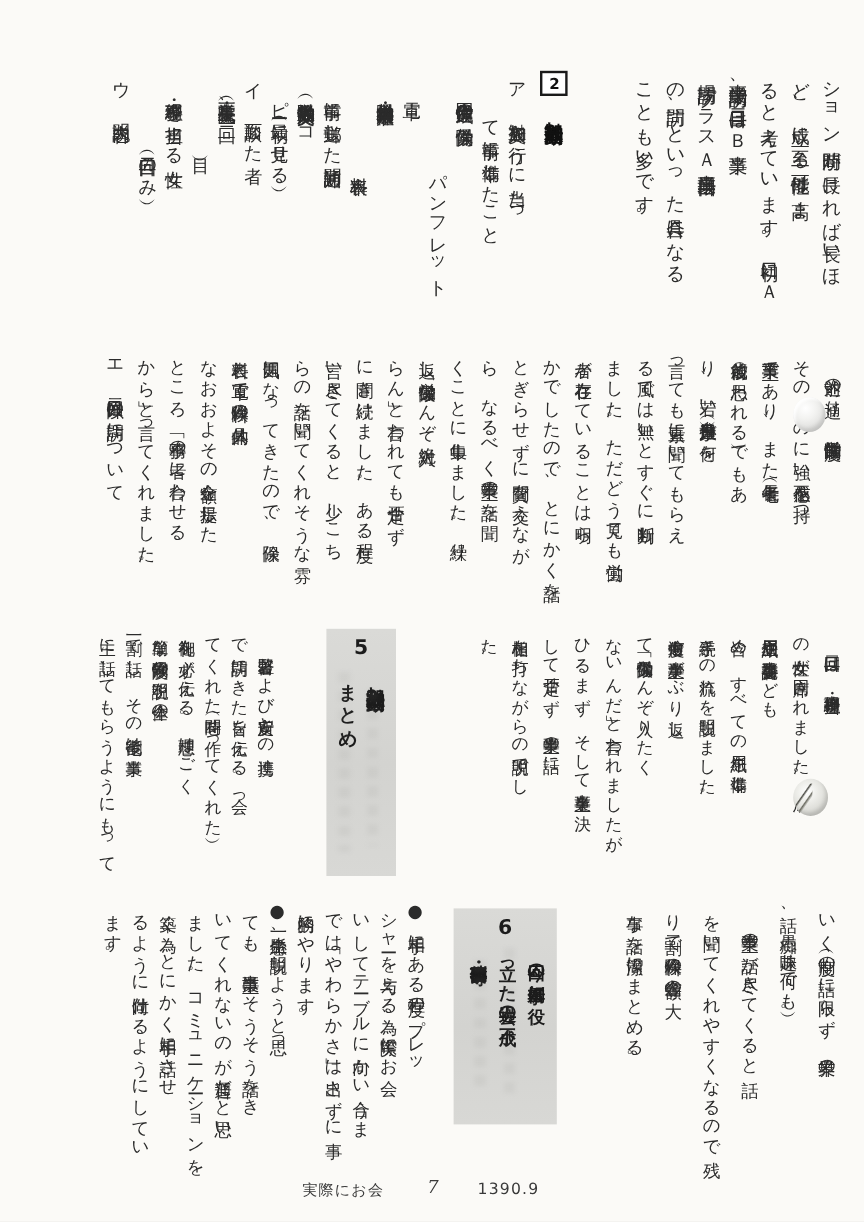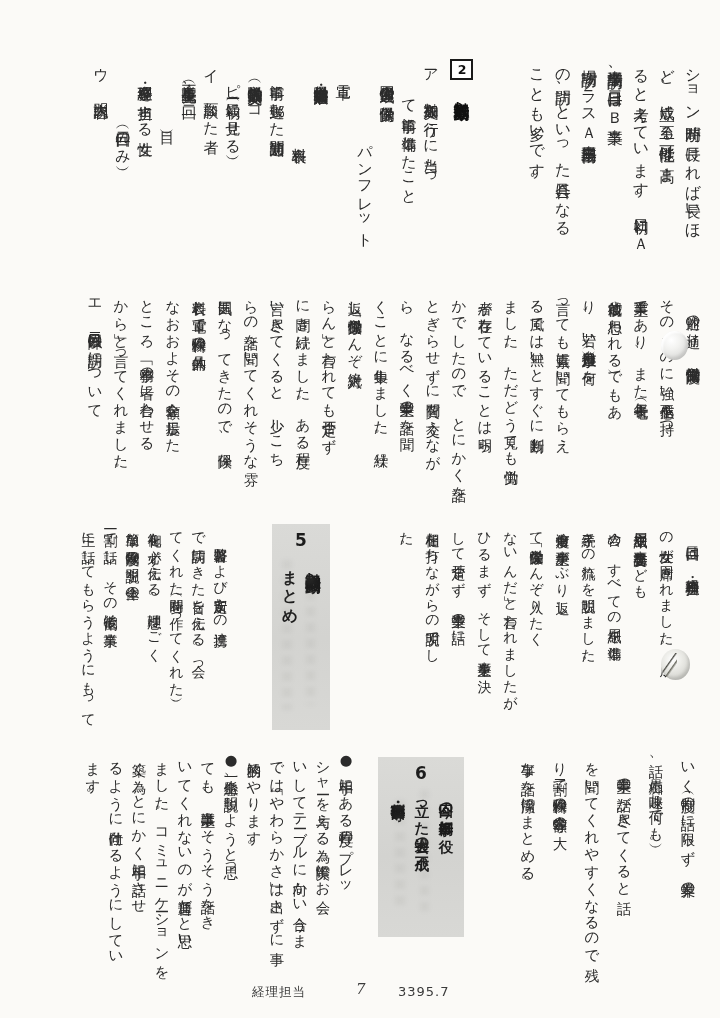--- a/index.html
+++ b/index.html
@@ -212,23 +212,23 @@
       <div class="vline">務的にやります。</div>
       <div class="vline">●一生懸命、説明しようと思っ</div>
       <div class="vline">ても、事業主はそうそう話をき</div>
       <div class="vline">いてくれないのが普通だと思い</div>
       <div class="vline">ました。コミュニケーションを</div>
       <div class="vline">築く為、とにかく相手に話させ</div>
       <div class="vline">るように仕向けるようにしてい</div>
       <div class="vline">ます。</div>
     </div>
 
-  <div class="footer-item f-journal">経理担当</div>
+  <div class="footer-item f-journal">実際にお会</div>
   <div class="footer-item f-page">7</div>
-  <div class="footer-item f-date">3395.7</div>
+  <div class="footer-item f-date">1390.9</div>
 
   <div class="artifact a1"></div>
   <div class="artifact a2"></div>
 
   <div class="ghost g1"></div>
   <div class="ghost g2"></div>
   <div class="ghost g3"></div>
   <div class="ghost g4"></div>
 
 </div>

